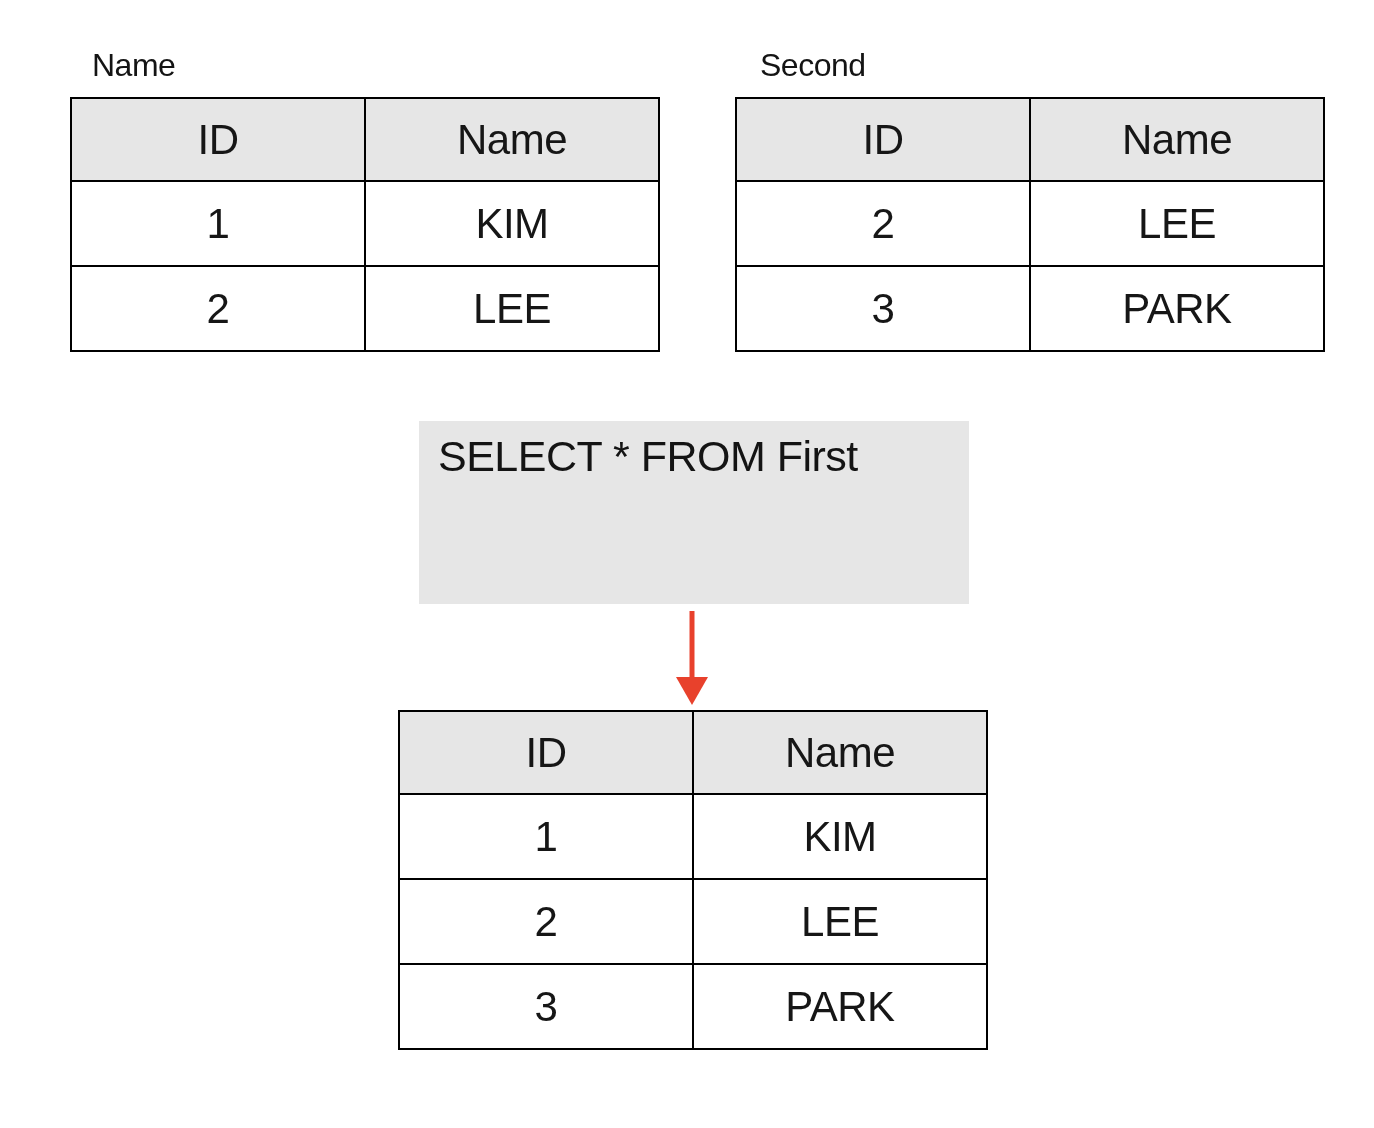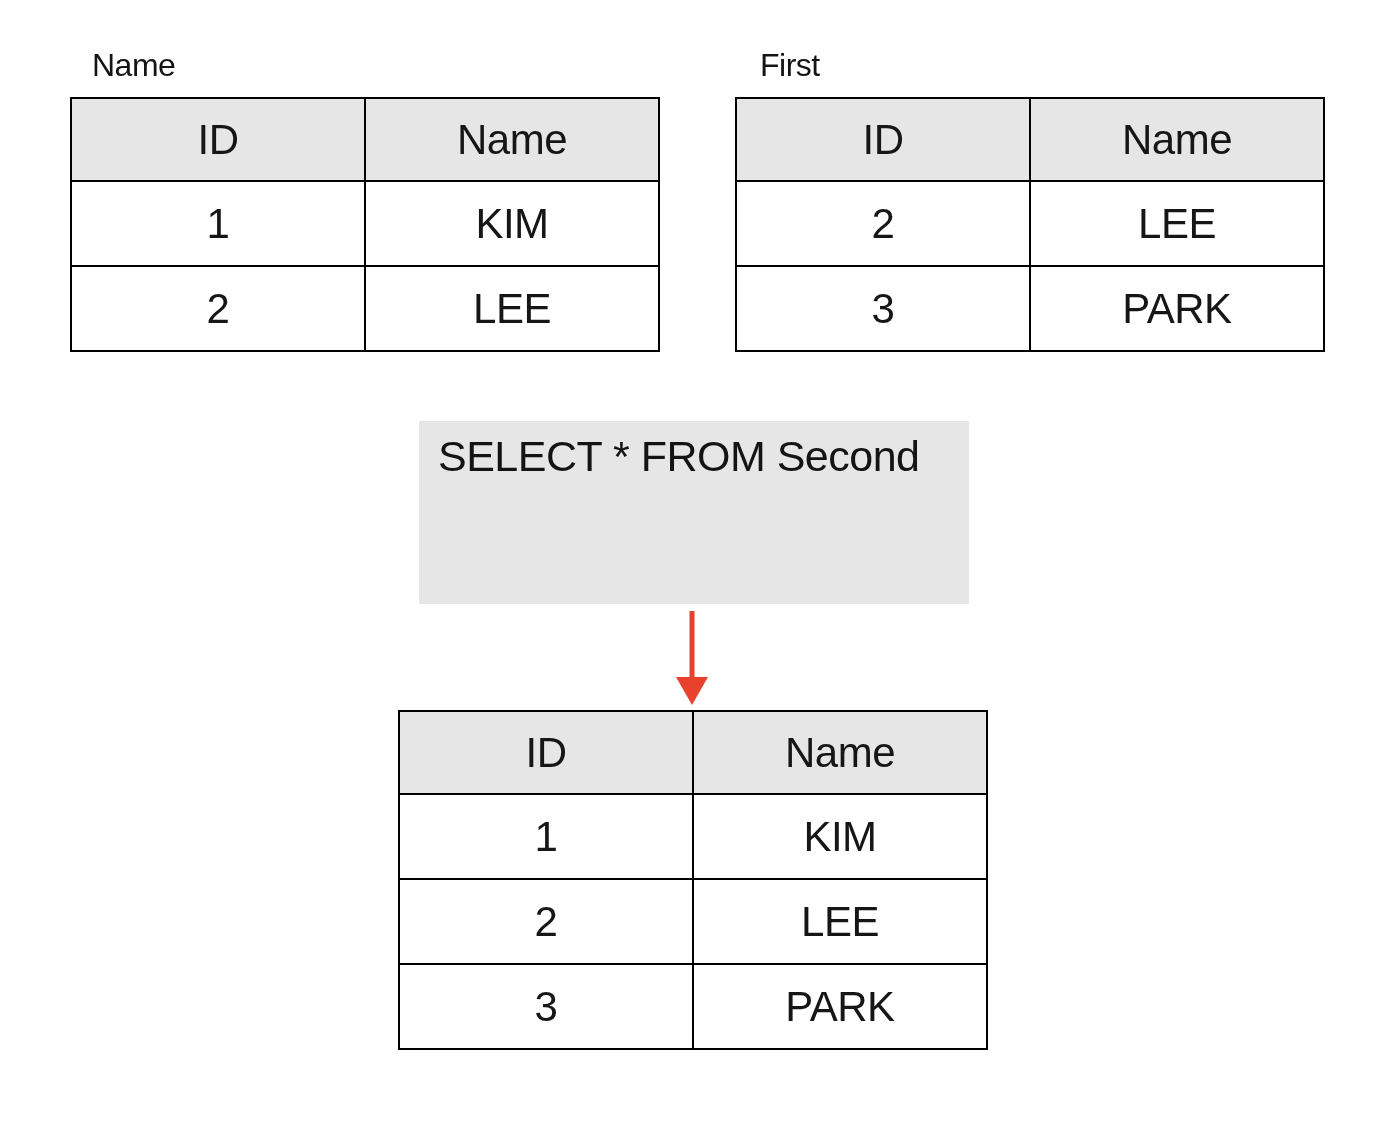--- a/index.html
+++ b/index.html
@@ -84,21 +84,21 @@
       <td>1</td>
       <td>KIM</td>
     </tr>
     <tr>
       <td>2</td>
       <td>LEE</td>
     </tr>
   </tbody>
 </table>
 
-<div class="tbl-label" id="second-label">First</div>
+<div class="tbl-label" id="second-label">Second</div>
 
 <table class="dtable" id="second-table">
   <thead>
     <tr>
       <th style="background: rgb(230, 230, 230);">ID</th>
       <th style="background: rgb(230, 230, 230);">Name</th>
     </tr>
   </thead>
   <tbody>
     <tr>
@@ -106,21 +106,21 @@
       <td>LEE</td>
     </tr>
     <tr>
       <td>3</td>
       <td>PARK</td>
     </tr>
   </tbody>
 </table>
 
 <div class="query-box" style="background: rgb(230, 230, 230);">
-  <div>SELECT * FROM Second</div>
+  <div>SELECT * FROM First</div>
 </div>
 
 <svg class="arrow-svg" width="36" height="95" viewBox="0 0 36 95">
   <line x1="18" y1="0" x2="18" y2="70" stroke-width="5" stroke="#e8412c"></line>
   <polygon points="2,66 34,66 18,94" fill="#e8412c"></polygon>
 </svg>
 
 <table class="dtable" id="result-table">
   <thead>
     <tr>

